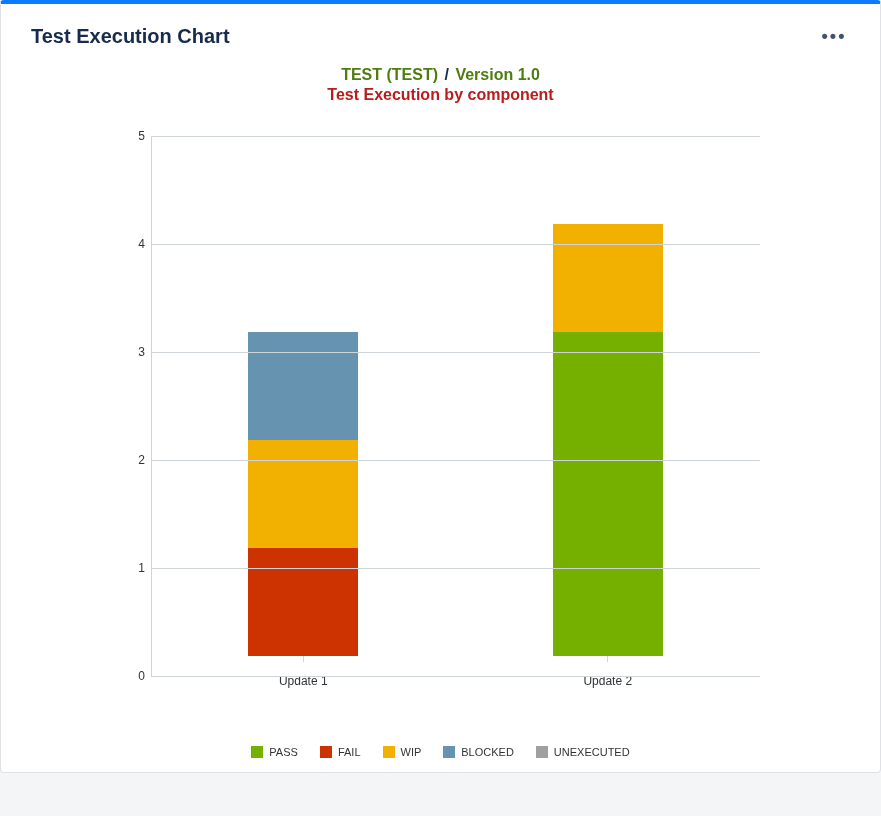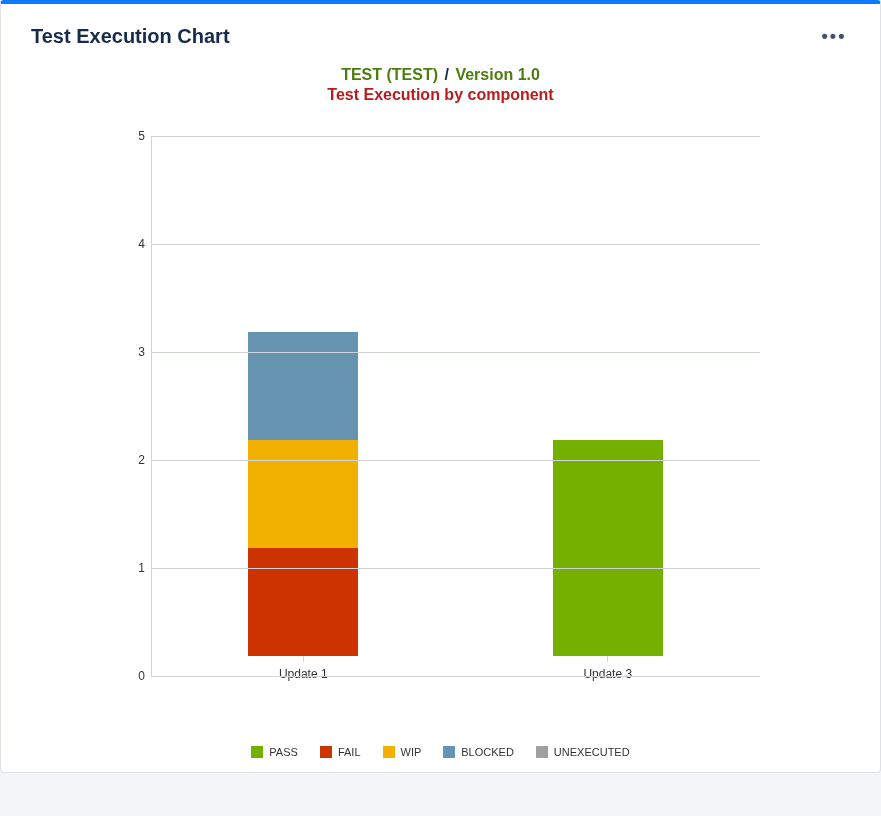--- a/index.html
+++ b/index.html
@@ -114,21 +114,21 @@
     align-items: center;
   }
   .bar {
     width: 110px;
     display: flex;
     flex-direction: column-reverse; 
   }
   .seg { width: 100%; }
   .x-label {
     position: relative;
-    top: 5px;
+    top: 12px;
     font-size: 12px;
     color: #333;
     text-align: center;
   }
   .x-tick {
     position: relative;
     width: 0;
     height: 6px;
     border-left: 1px solid #cfd4d9;
     top: 0;
@@ -177,24 +177,25 @@
           <div class="bar">
             <div class="seg" title="FAIL: 1" style="height: 108px; background: rgb(204, 51, 0);"></div>
             <div class="seg" title="WIP: 1" style="height: 108px; background: rgb(242, 176, 0);"></div>
             <div class="seg" title="BLOCKED: 1" style="height: 108px; background: rgb(102, 147, 176);"></div>
           </div>
           <div class="x-tick"></div>
           <div class="x-label">Update 1</div>
         </div>
         <div class="bar-slot">
           <div class="bar">
-            <div class="seg" title="PASS: 2" style="height: 216px; background: rgb(117, 176, 0);"></div>
+            <div class="seg" title="PASS: 3" style="height: 324px; background: rgb(117, 176, 0);"></div>
+            <div class="seg" title="WIP: 1" style="height: 108px; background: rgb(242, 176, 0);"></div>
           </div>
           <div class="x-tick"></div>
-          <div class="x-label">Update 3</div>
+          <div class="x-label">Update 2</div>
         </div>
       </div>
   <div class="y-axis-line" style="top: 12px;"></div>
       <div class="grid-line" style="top: 552px;"></div>
       <div class="y-tick" style="top: 552px;">0</div>
       <div class="grid-line" style="top: 444px;"></div>
       <div class="y-tick" style="top: 444px;">1</div>
       <div class="grid-line" style="top: 336px;"></div>
       <div class="y-tick" style="top: 336px;">2</div>
       <div class="grid-line" style="top: 228px;"></div>

